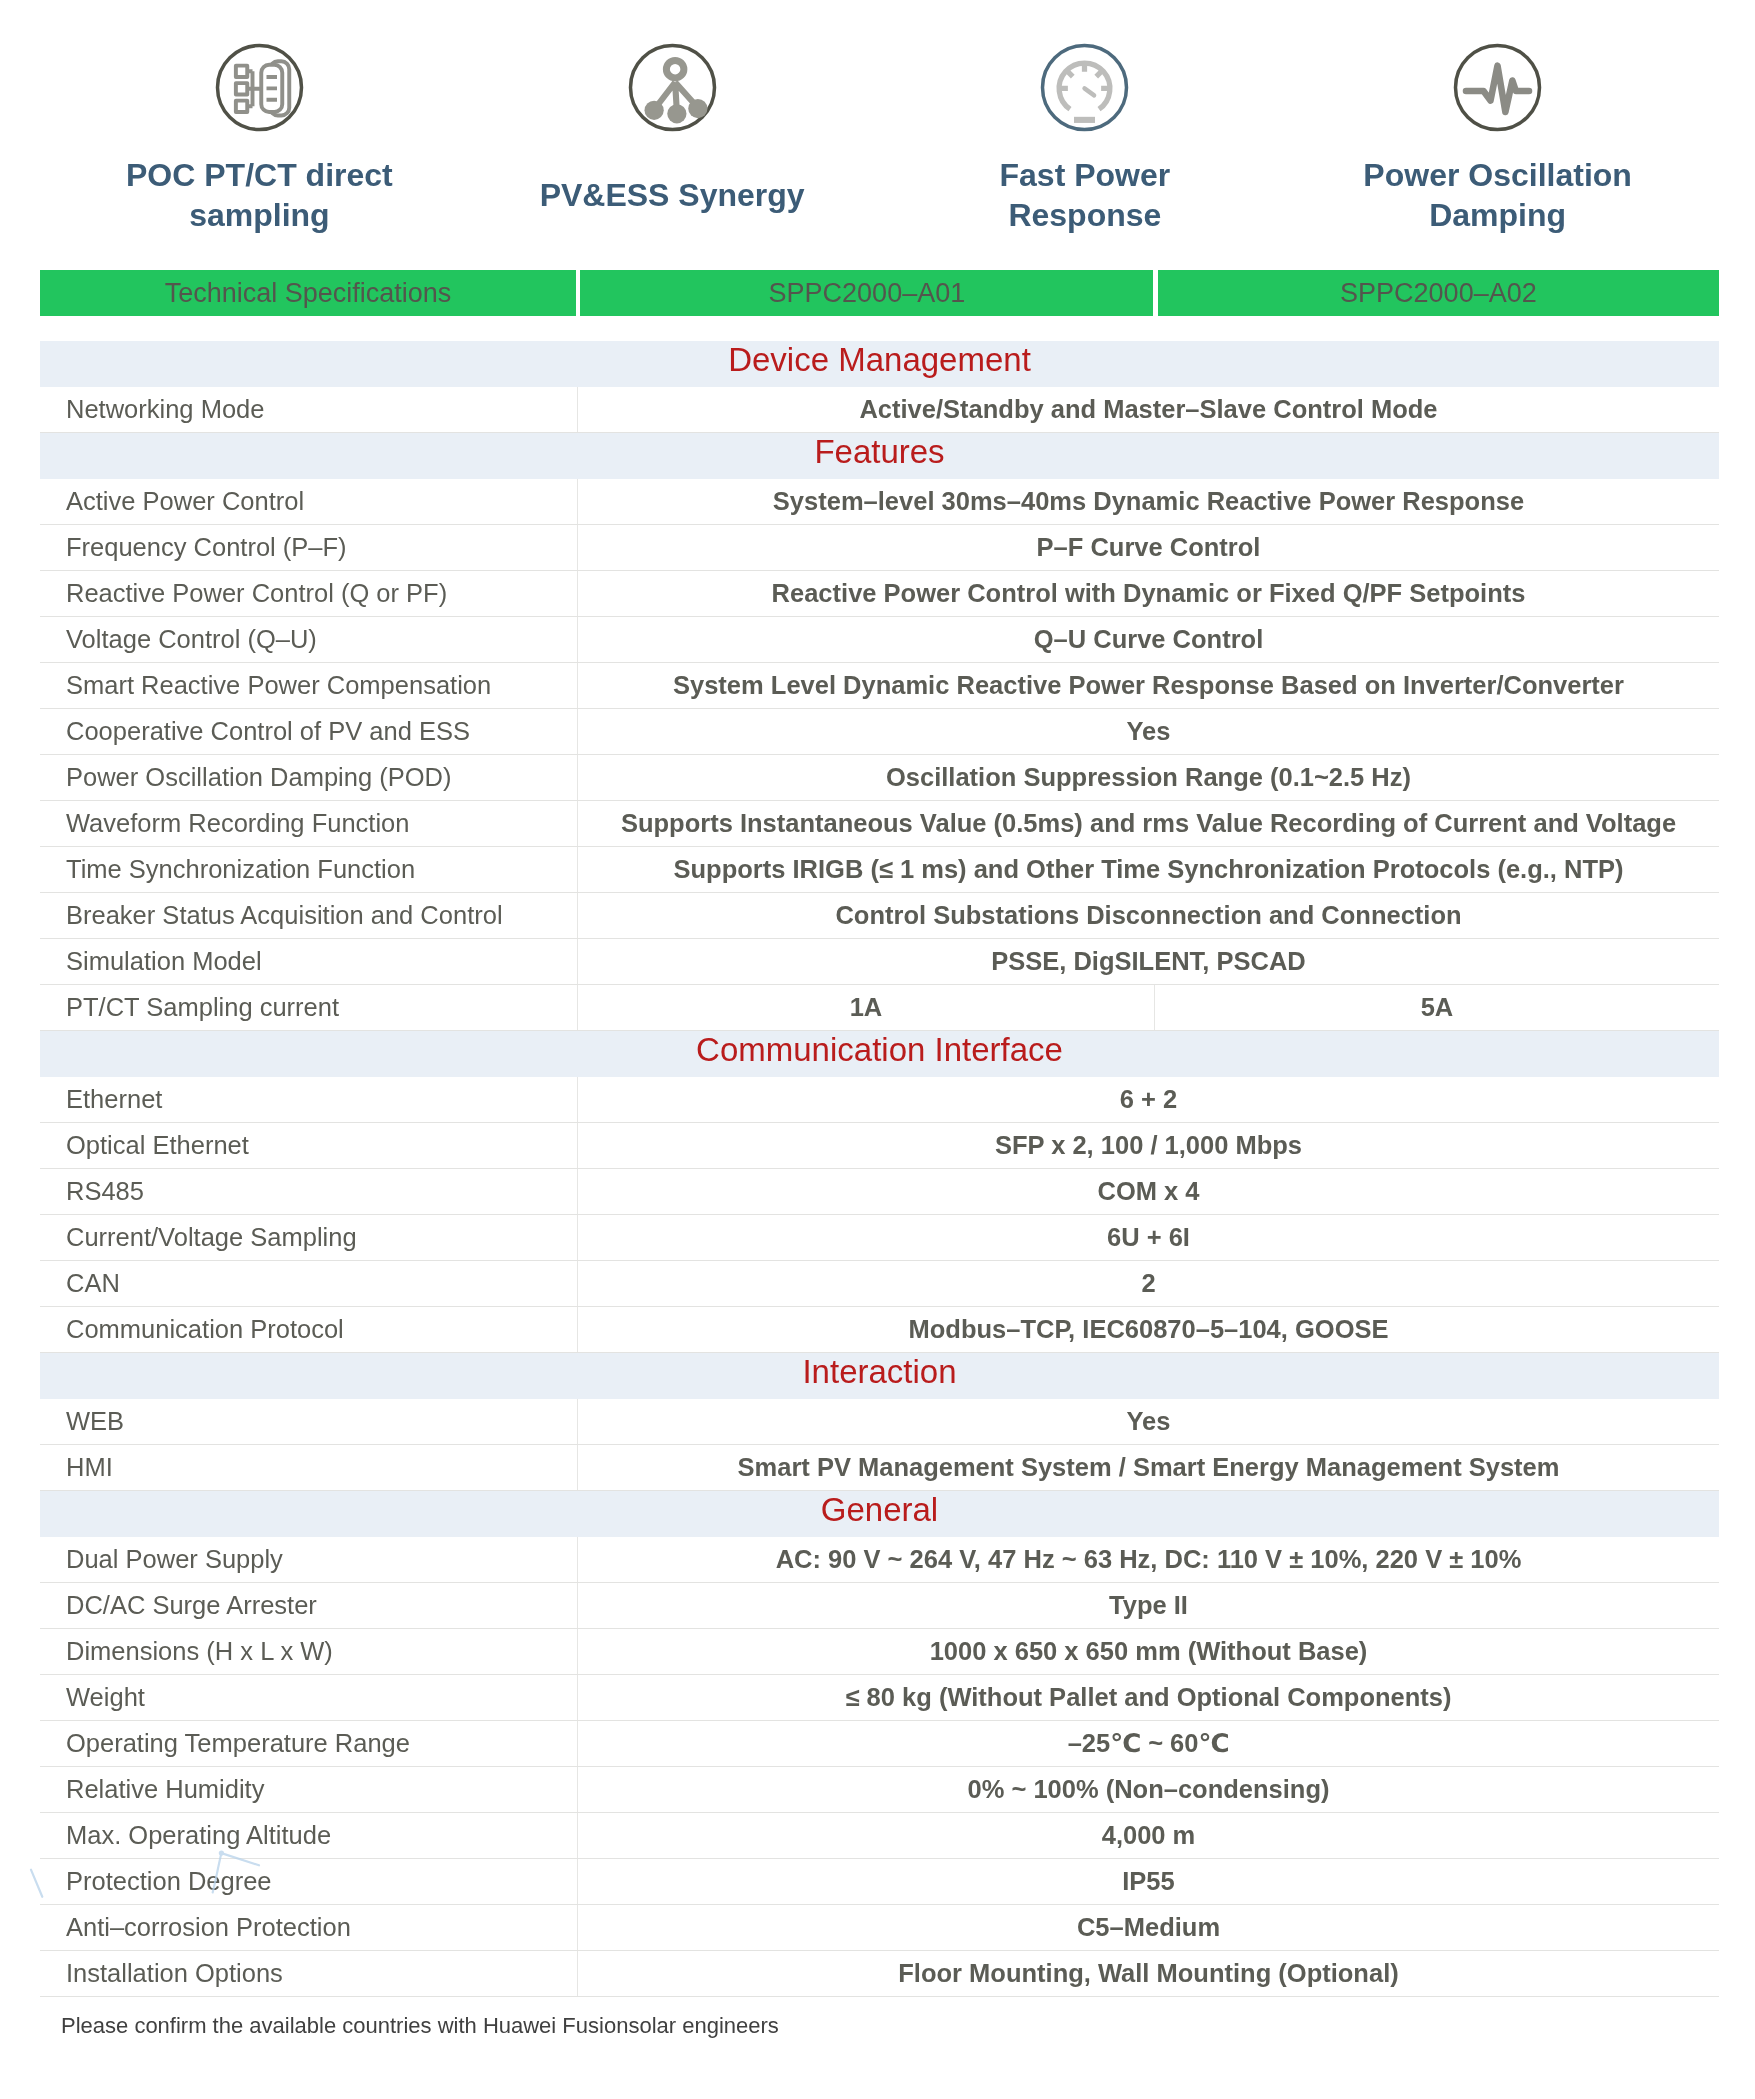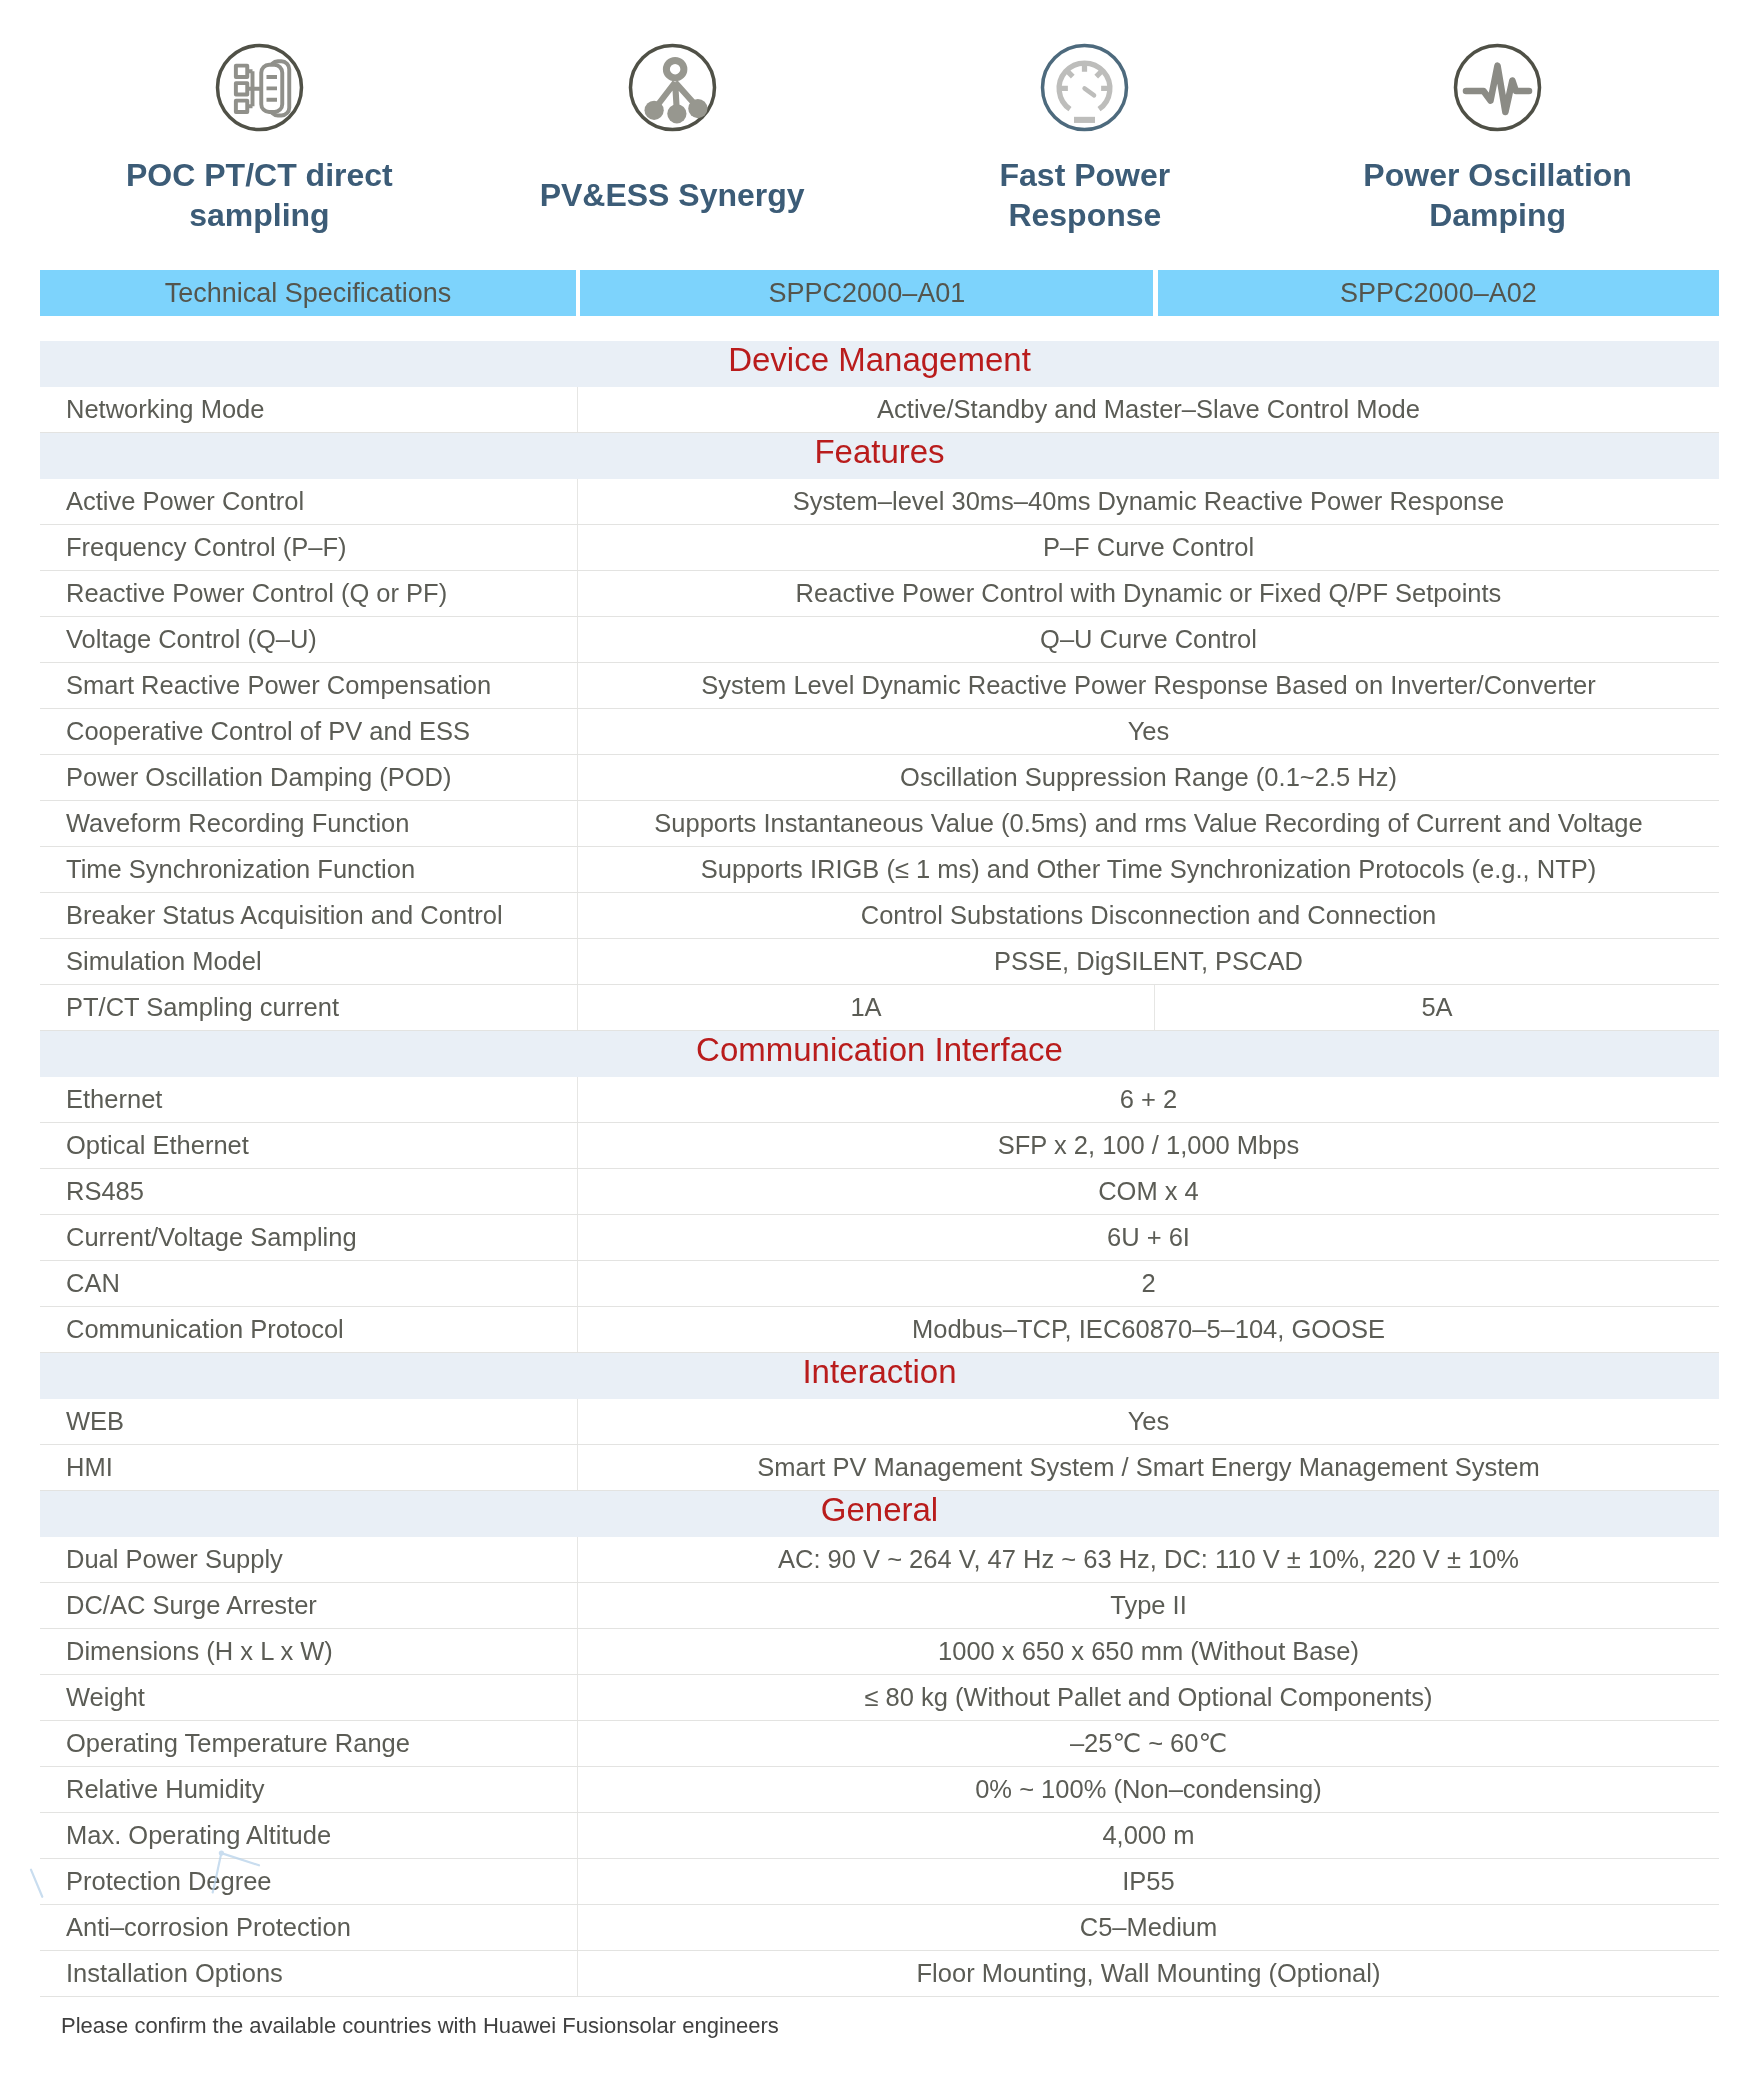--- a/index.html
+++ b/index.html
@@ -23,41 +23,42 @@
     display:flex; align-items:center; justify-content:center;
     text-align:center; max-width:377px;
     font-size:32px; line-height:40px; font-weight:600; color:#3c5c77;
   }
   .feature-label.narrow { max-width:272px; }
 
   
   .spec-table { width:1679px; margin-left:40px; }
   .table-header { display:flex; gap:4.4px; height:46px; background:#ffffff; }
   .th {
-    background:#7dd3fc; display:flex; align-items:center; justify-content:center;
+    background:#22c55e; display:flex; align-items:center; justify-content:center;
     font-size:27px; color:#54554d;
   }
   .th1 { width:536px; } .th2 { width:573px; } .th3 { flex:1; }
 
   .section-bar {
     height:46px; background:#e9eff6;
     display:flex; align-items:flex-start; justify-content:center;
     font-size:33px; color:#b91c1c;
   }
   .table-body > .section-bar:first-child { margin-top:24.6px; }
 
   .spec-row { display:flex; height:46px; border-bottom:1.8px solid #e3e3e1; background:#ffffff; }
   .cell { font-size:25.5px; color:#5b5c55; }
   .label-cell {
     width:538px; border-right:1.8px solid #e6e6e4;
     display:flex; align-items:center; padding-left:26px;
   }
   .value-cell {
     flex:1; display:flex; align-items:center; justify-content:center; text-align:left;
     padding:0 12.3px;
+    font-weight:bold;
   }
   .value-cell.split0 { flex:none; width:577px; border-right:1.8px solid #e6e6e4; }
   .value-cell.split1 { flex:1; }
 
   
   .footnote {
     margin:16px 0 0 61px; font-size:22px; color:#404040;
   }
 
   

